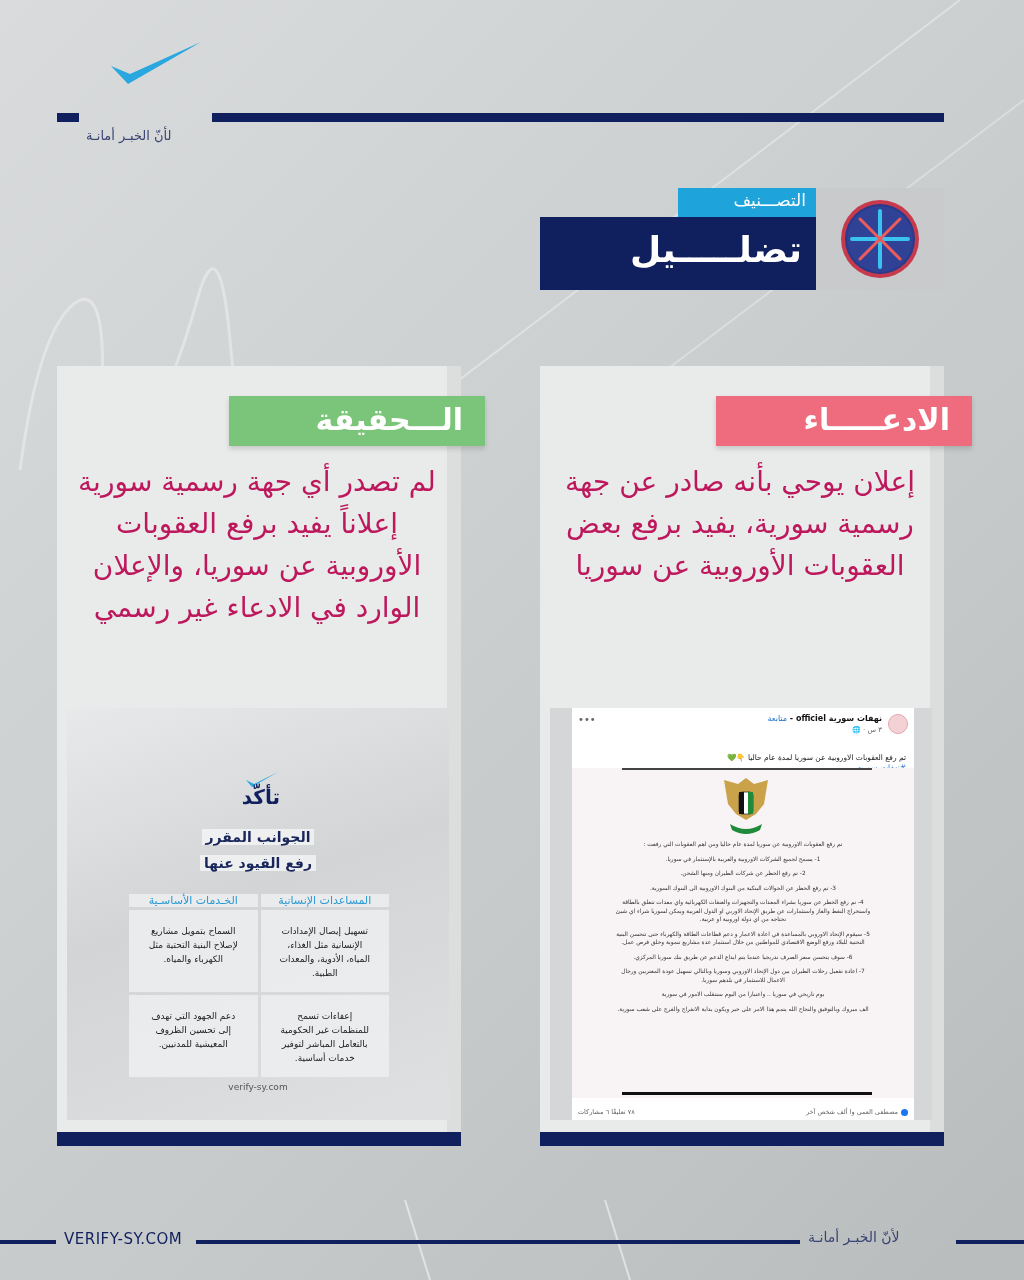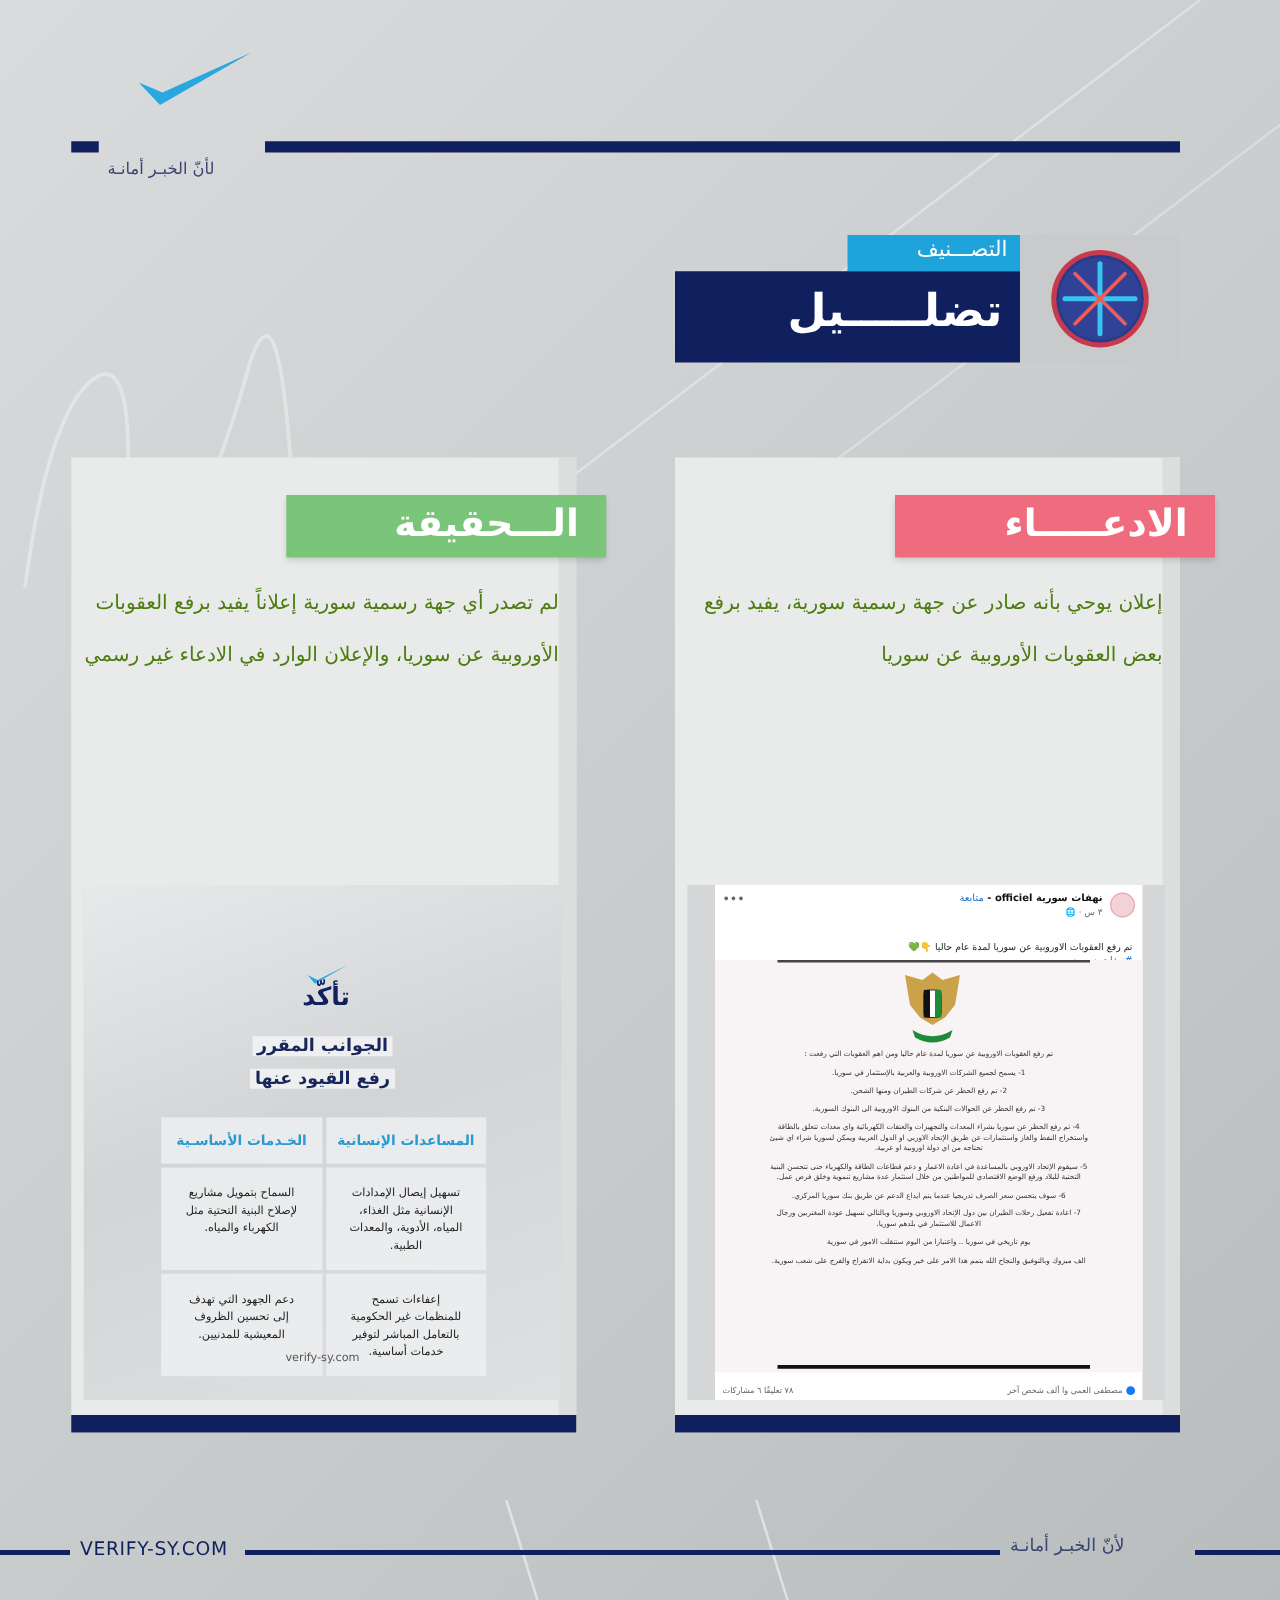--- a/index.html
+++ b/index.html
@@ -26,34 +26,34 @@
 
   
   .card { position: absolute; top: 366px; width: 404px; height: 780px; background: #e9eaea; }
   .card.left { left: 57px; }
   .card.right { left: 540px; }
   .card .bottom-bar { position: absolute; left: 0; bottom: 0; width: 100%; height: 14px; background: #10205e; }
   .card .strip { position: absolute; right: 0; top: 0; width: 14px; height: 766px; background: #dcdddd; }
   .card-tag { position: absolute; top: 30px; height: 50px; color: #fff; font-size: 30px; font-weight: bold; direction: rtl; text-align: right; padding: 6px 22px 0 0; box-shadow: 0 3px 5px rgba(0,0,0,0.15); }
   .card.right .card-tag { left: 176px; width: 256px; background: #ee6c7d; }
   .card.left .card-tag { left: 172px; width: 256px; background: #7bc57a; }
-  .card-text { position: absolute; top: 95px; left: 10px; width: 380px; direction: rtl; text-align: right; font-size: 16px; line-height: 42px; color: #4d7c0f; }
+  .card-text { position: absolute; top: 95px; left: 10px; width: 380px; direction: rtl; text-align: center; font-size: 28px; line-height: 42px; color: #be185d; }
 
   
   .evidence { position: absolute; top: 342px; left: 10px; width: 382px; height: 412px; background: #d5d6d7; overflow: hidden; }
 
   
   .info { position: absolute; left: 0; top: 0; width: 382px; height: 412px;
           background: linear-gradient(160deg, #e8e9ea 0%, #d2d4d6 45%, #dfe0e1 100%); }
   .info .mini-logo { position: absolute; left: 165px; top: 62px; width: 50px; height: 40px; }
   .info .title { position: absolute; top: 116px; left: 0; width: 100%; text-align: center; direction: rtl; font-weight: bold; font-size: 14px; line-height: 26px; color: #18265a; }
   .info .title span { background: rgba(255,255,255,0.6); padding: 0 4px; }
   .info .grid { position: absolute; left: 62px; top: 186px; width: 260px; }
   .info .col-headers { display: flex; direction: rtl; gap: 3px; }
-  .info .col-header { flex: 1; background: #e9ebec; color: #2a9ad4; font-size: 11px; font-weight: bold; text-align: center; padding: 12px 0; }
+  .info .col-header { flex: 1; background: #e9ebec; color: #2a9ad4; font-size: 11px; font-weight: normal; text-align: center; padding: 0 0; }
   .info .cells { display: grid; grid-template-columns: 1fr 1fr; direction: rtl; gap: 3px; margin-top: 3px; }
   .info .cell { background: rgba(236,237,238,0.9); height: 82px; font-size: 9px; line-height: 14px; color: #222; text-align: center; padding: 14px 18px; }
   .info .site { position: absolute; top: 374px; width: 100%; text-align: center; font-size: 9px; color: #555; }
 
   
   .fb { position: absolute; left: 22px; top: 0; width: 342px; height: 412px; background: #fff; }
   .fb .post-head { position: relative; height: 44px; direction: rtl; }
   .fb .avatar { position: absolute; right: 6px; top: 6px; width: 20px; height: 20px; border-radius: 50%; background: #f3d2d6; border: 1px solid #e9a4ad; }
   .fb .author { position: absolute; right: 32px; top: 6px; font-size: 8px; font-weight: bold; color: #111; }
   .fb .author .follow { color: #1b6ec9; font-weight: normal; }

